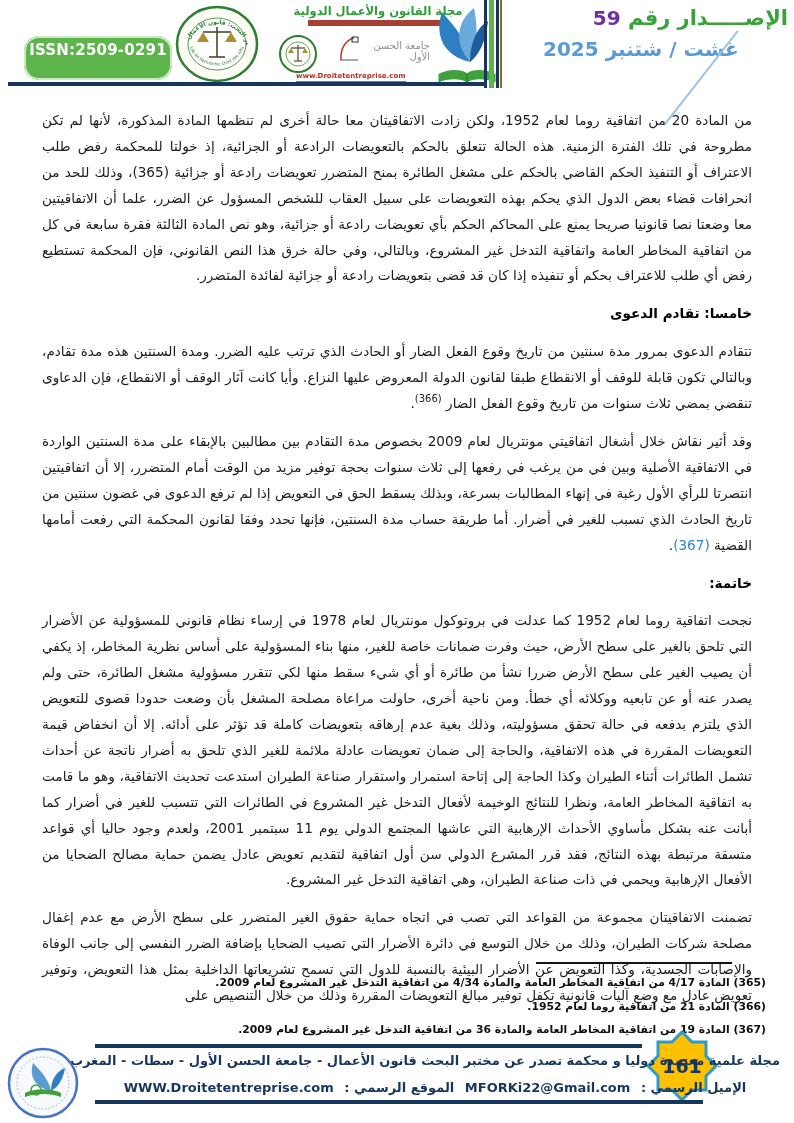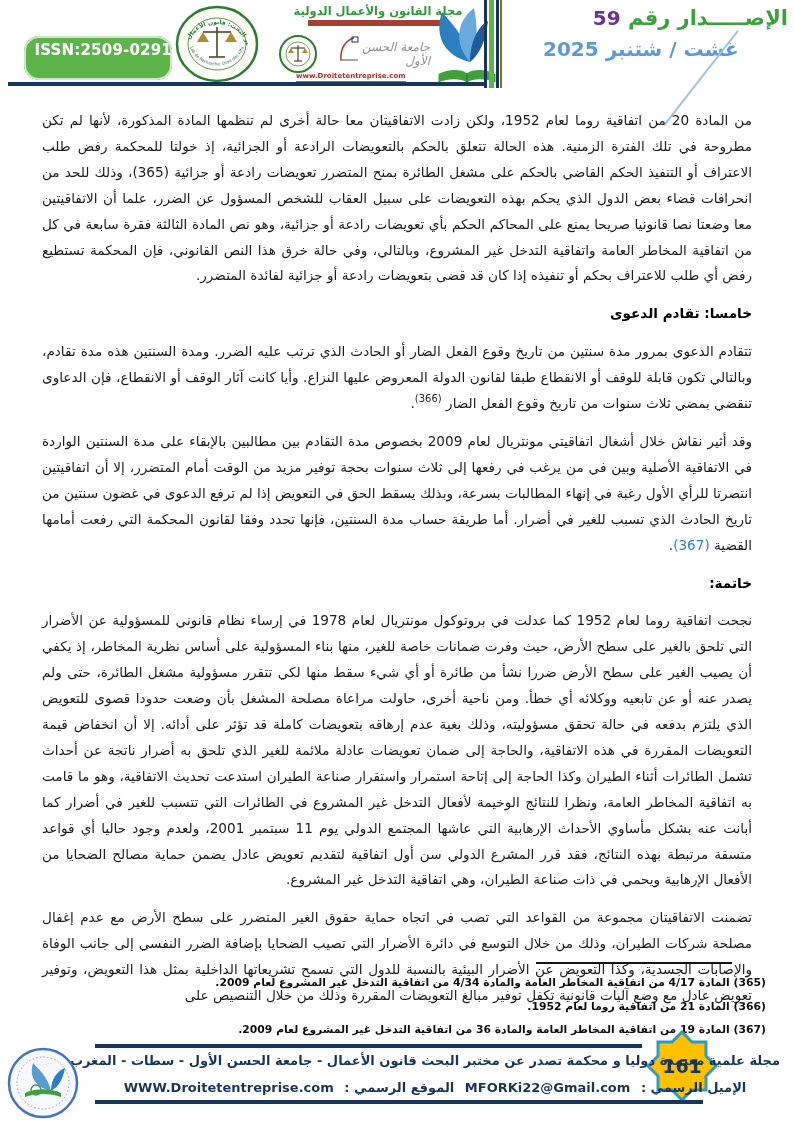--- a/index.html
+++ b/index.html
@@ -5,29 +5,29 @@
   html,body{margin:0;padding:0;background:#e8e8e8;}
   #page{
     position:relative; width:794px; height:1123px; margin:0 auto;
     background:#ffffff; overflow:hidden;
     font-family:"DejaVu Sans","Liberation Sans",sans-serif;
   }
   
   .issn-badge{
     position:absolute; left:24px; top:36px; width:148px; height:44px;
     background:#5cb44a; border-radius:15px; color:#fff; font-weight:bold;
-    font-size:15px; line-height:28px; text-align:right; letter-spacing:.2px;
+    font-size:15px; line-height:28px; text-align:center; letter-spacing:.2px;
     box-shadow:0 0 0 2px #cde8c3 inset;
   }
   .seal1{position:absolute; left:175px; top:5px;}
   .journal-logo{position:absolute; left:272px; top:4px; width:212px; height:80px;}
   .journal-title{color:#2f9e38; font-weight:bold; font-size:11.5px; text-align:center; direction:rtl; white-space:nowrap;}
   .red-strip{width:140px; height:6px; background:#9e2a1e; margin:2px auto 0 auto; opacity:.9;}
   .mini-seal{position:absolute; left:6px; top:30px;}
-  .uni-stamp{position:absolute; left:88px; top:36px; width:70px; color:#8a9199; font-size:12px; direction:rtl; text-align:right;font-style:italic;}
+  .uni-stamp{position:absolute; left:88px; top:36px; width:70px; color:#8a9199; font-size:10px; direction:rtl; text-align:right;}
   .stamp-curve{position:absolute; left:66px; top:32px;}
   .feather{position:absolute; right:-6px; top:2px;}
   .book{position:absolute; right:-14px; bottom:-4px;}
   .logo-site{position:absolute; left:24px; bottom:1px; color:#b03023; font-size:7px; font-weight:bold; border-bottom:2px solid #3fa03c; padding-bottom:1px;}
   .header-bars{position:absolute; left:484px; top:0; height:88px; width:18px;}
   .bar{position:absolute; top:0; height:88px;}
   .bar.b1{left:0; width:3px; background:#17365d;}
   .bar.b2{left:5px; width:5px; background:#5cb44a;}
   .bar.b3{left:12px; width:3px; background:#17365d;}
   .bar.b4{left:16px; width:2px; background:#8a6d1f;}

